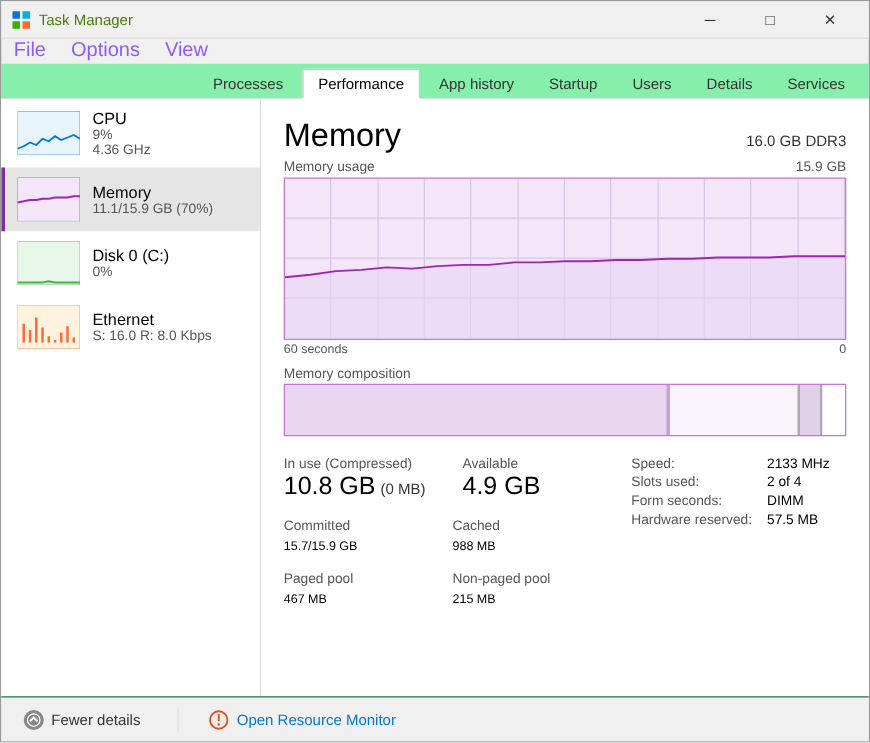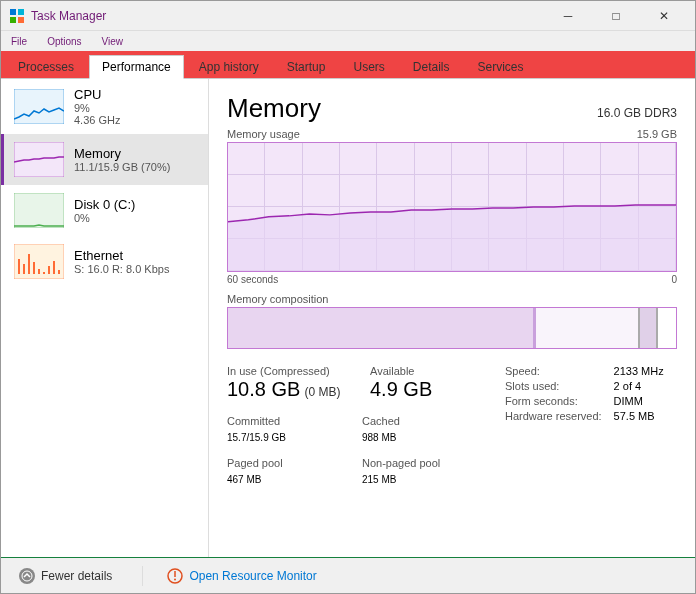--- a/index.html
+++ b/index.html
@@ -38,21 +38,21 @@
       gap: 6px;
     }
 
     .title-bar-icon {
       width: 16px;
       height: 16px;
     }
 
     .title-bar-title {
       font-size: 12px;
-      color: #701a75;
+      color: #4d7c0f;
     }
 
     .title-bar-controls {
       display: flex;
       gap: 2px;
     }
 
     .title-btn {
       width: 46px;
       height: 30px;
@@ -69,34 +69,35 @@
     .menu-bar {
       height: 20px;
       display: flex;
       align-items: center;
       padding: 0 4px;
       gap: 8px;
       flex-shrink: 0;
     }
 
     .menu-item {
-      font-size: 10px;
-      color: #701a75;
+      font-size: 16px;
+      color: #8b5cf6;
       padding: 2px 6px;
       cursor: pointer;
     }
 
     .tab-bar {
       height: 28px;
       display: flex;
       align-items: flex-end;
       border-bottom: 1px solid #ccc;
       padding: 0 4px;
       flex-shrink: 0;
-      background: #ef4444;
+      background: #86efac;
+      justify-content: flex-end;
     }
 
     .tab {
       padding: 4px 12px;
       font-size: 12px;
       cursor: pointer;
       border: 1px solid transparent;
       border-bottom: none;
       color: #333;
       margin-right: 2px;

